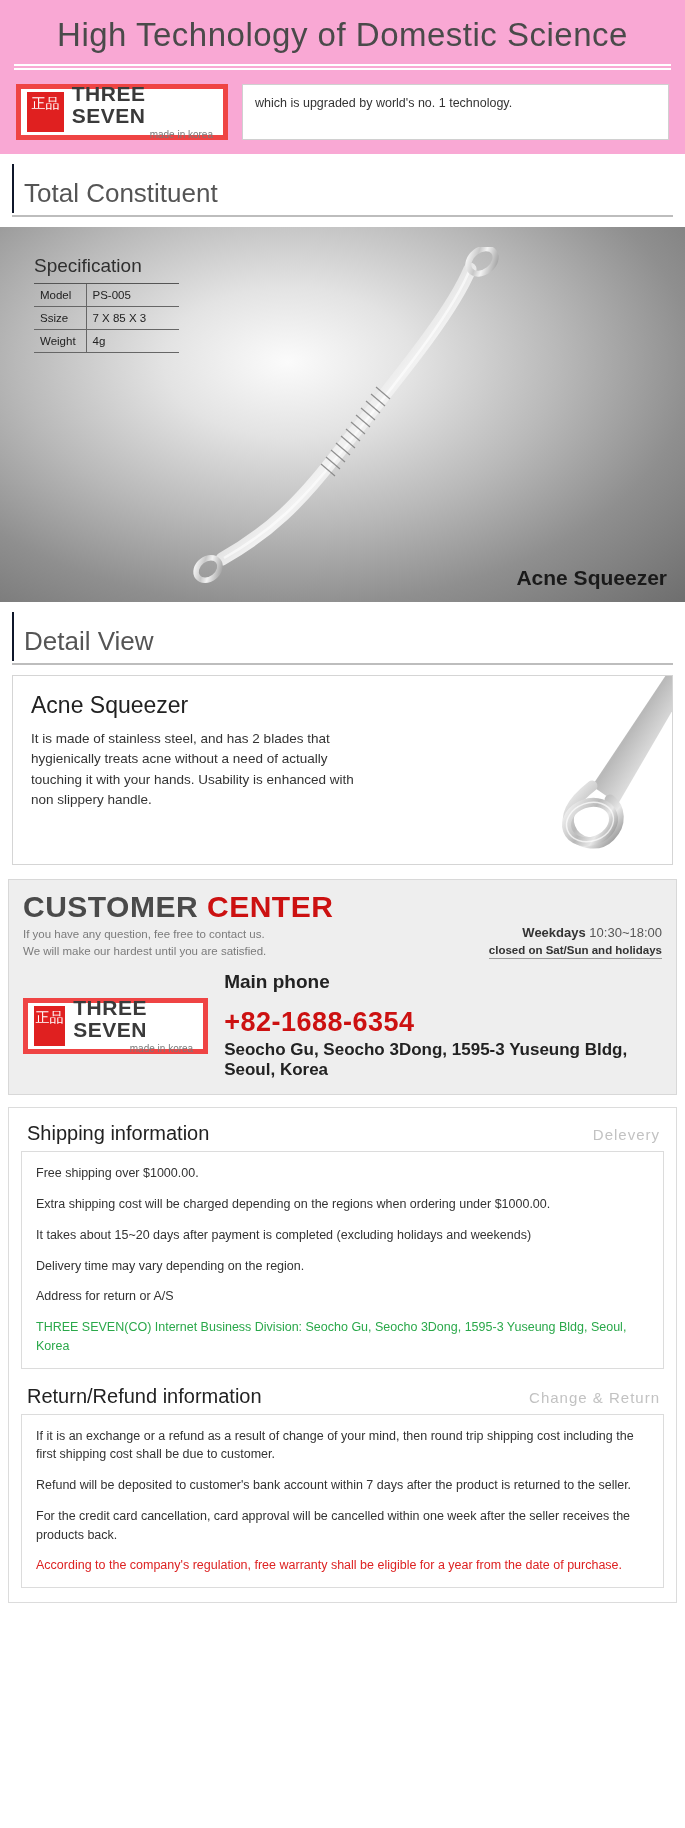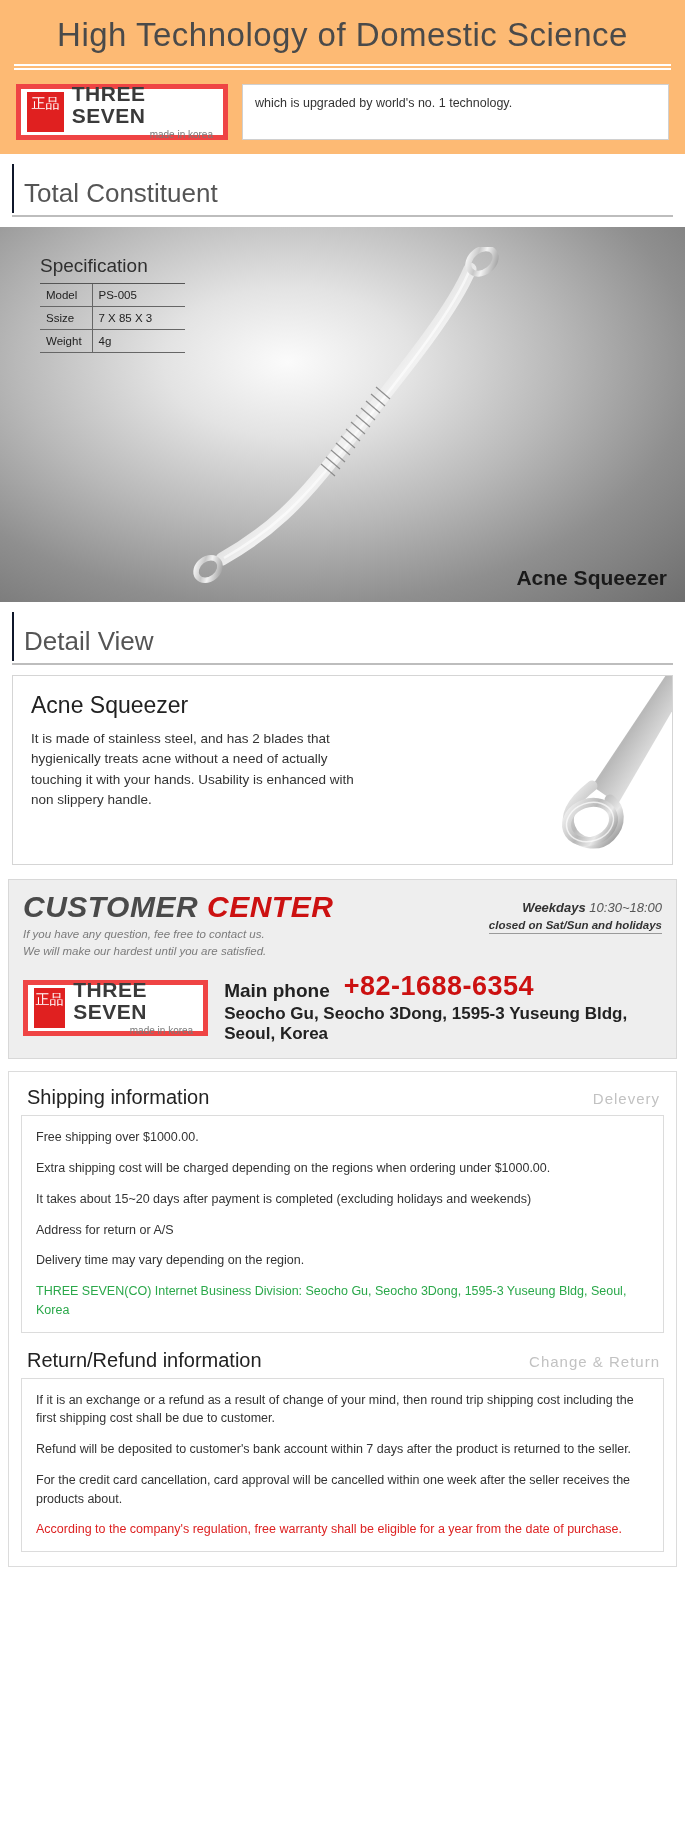--- a/index.html
+++ b/index.html
@@ -7,21 +7,21 @@
   body {
     width: 685px;
     background: #ffffff;
     font-family: "Liberation Sans", sans-serif;
     color: #333;
   }
   .page { width: 685px; position: relative; }
 
   
   .header-banner {
-    background: #fdba74;
+    background: #f9a8d4;
     padding: 10px 12px 14px 12px;
   }
   .header-title {
     font-size: 33px;
     color: #4a4a4a;
     text-align: center;
     letter-spacing: 0.5px;
     padding: 6px 0 10px 0;
     font-weight: normal;
   }
@@ -102,21 +102,21 @@
   
   .hero {
     position: relative;
     height: 375px;
     background:
       radial-gradient(ellipse at 42% 36%, #fbfbfb 0%, #e3e3e3 22%, #b9b9b9 48%, #8f8f8f 72%, #6e6e6e 100%);
     overflow: hidden;
   }
   .spec-box {
     position: absolute;
-    left: 40px;
+    left: 34px;
     top: 28px;
     width: 145px;
   }
   .spec-title {
     font-size: 19px;
     color: #2f2f2f;
     padding-bottom: 6px;
     border-bottom: 1px solid #555;
     margin-bottom: 0;
   }
@@ -179,21 +179,21 @@
     overflow: hidden;
   }
 
   
   .cc {
     background: #eeeeee;
     border: 1px solid #d8d8d8;
     margin: 14px 8px 0 8px;
     padding: 10px 14px 14px 14px;
   }
-  .cc-top { display: flex; align-items: flex-start; font-style: italic; }
+  .cc-top { display: flex; align-items: flex-end; }
   .cc-left { flex: 1; }
   .cc-heading { font-size: 30px; font-weight: bold; color: #4a4a4a; letter-spacing: 0.5px; }
   .cc-heading .red { color: #cc1111; }
   .cc-sub { font-size: 11.5px; color: #7b7b7b; line-height: 1.45; margin-top: 2px; }
   .cc-hours { text-align: right; padding-top: 10px; }
   .cc-hours-line1 { font-size: 13px; color: #333; }
   .cc-hours-line1 b { font-weight: bold; }
   .cc-hours-line1 .t { color: #555; }
   .cc-hours-line2 {
     font-size: 11.5px; color: #333; font-weight: bold;
@@ -348,52 +348,52 @@
 
     <div class="cc-bottom">
       <div class="brand-box">
         <div class="brand-mark">正品</div>
         <div class="brand-text">
           <div class="brand-name">THREE SEVEN</div>
           <div class="brand-sub">made in korea</div>
         </div>
       </div>
       <div>
-        <div style="display:flex; align-items:flex-end; gap:14px;">
+        <div style="display:flex; align-items:flex-start; gap:14px;flex-direction:column;">
           <span class="cc-phone-label">Main phone</span>
           <span class="cc-phone-num">+82-1688-6354</span>
         </div>
         <div class="cc-addr">Seocho Gu, Seocho 3Dong, 1595-3 Yuseung Bldg, Seoul, Korea</div>
       </div>
     </div>
   </div>
 
   <div class="info-wrap">
 
     <div class="info-head">
       <div class="info-title">Shipping information</div>
       <div class="info-tag">Delevery</div>
     </div>
     <div class="info-box">
       <p>Free shipping over $1000.00.</p>
       <p>Extra shipping cost will be charged depending on the regions when ordering under $1000.00.</p>
       <p>It takes about 15~20 days after payment is completed (excluding holidays and weekends)</p>
+      <p>Delivery time may vary depending on the region.</p>
       <p>Address for return or A/S</p>
-      <p>Delivery time may vary depending on the region.</p>
       <p class="green">THREE SEVEN(CO) Internet Business Division: Seocho Gu, Seocho 3Dong, 1595-3 Yuseung Bldg, Seoul, Korea</p>
     </div>
 
     <div class="sep"></div>
 
     <div class="info-head">
       <div class="info-title">Return/Refund information</div>
       <div class="info-tag">Change &amp; Return</div>
     </div>
     <div class="info-box">
       <p>If it is an exchange or a refund as a result of change of your mind, then round trip shipping cost including the first shipping cost shall be due to customer.</p>
       <p>Refund will be deposited to customer's bank account within 7 days after the product is returned to the seller.</p>
-      <p>For the credit card cancellation, card approval will be cancelled within one week after the seller receives the products about.</p>
+      <p>For the credit card cancellation, card approval will be cancelled within one week after the seller receives the products back.</p>
       <p class="redtext">According to the company's regulation, free warranty shall be eligible for a year from the date of purchase.</p>
     </div>
 
   </div>
 
 </div>
 
 </body></html>

